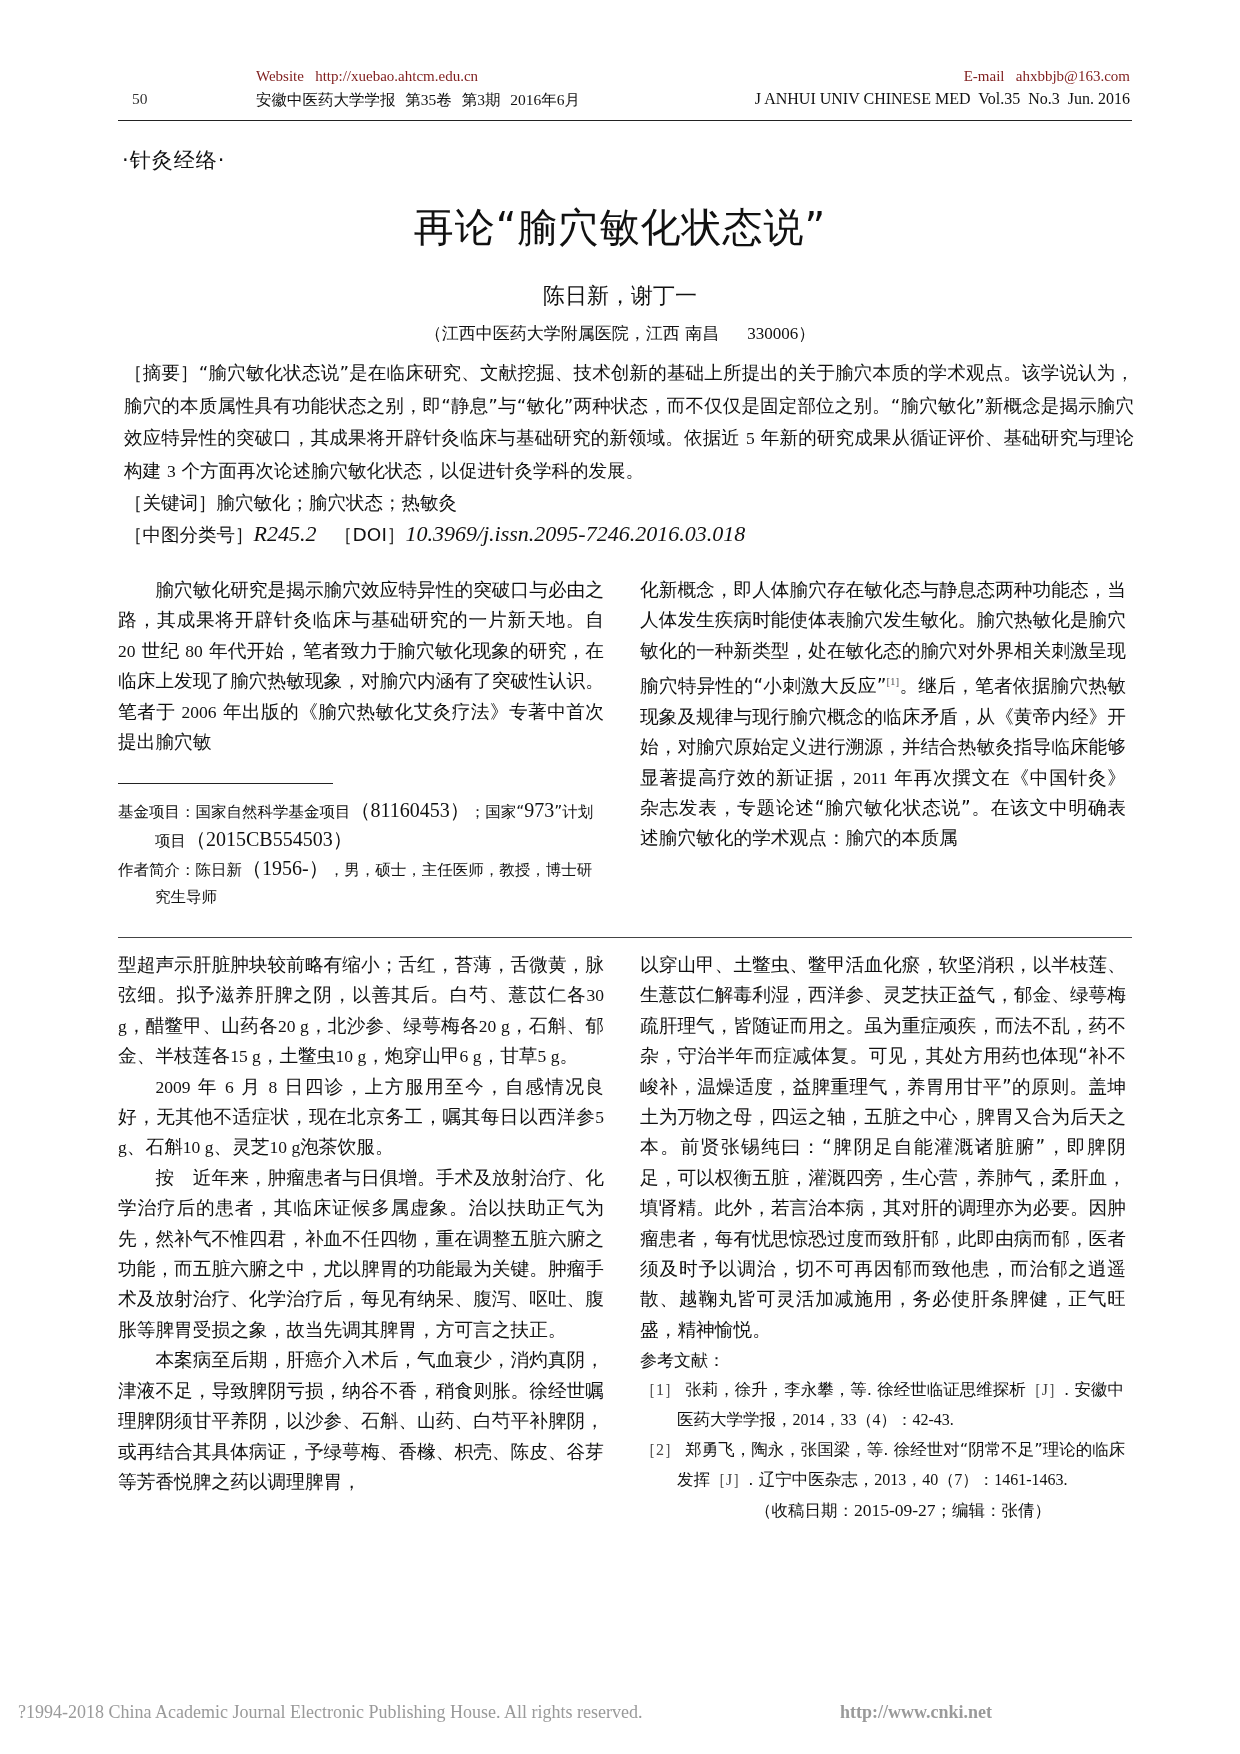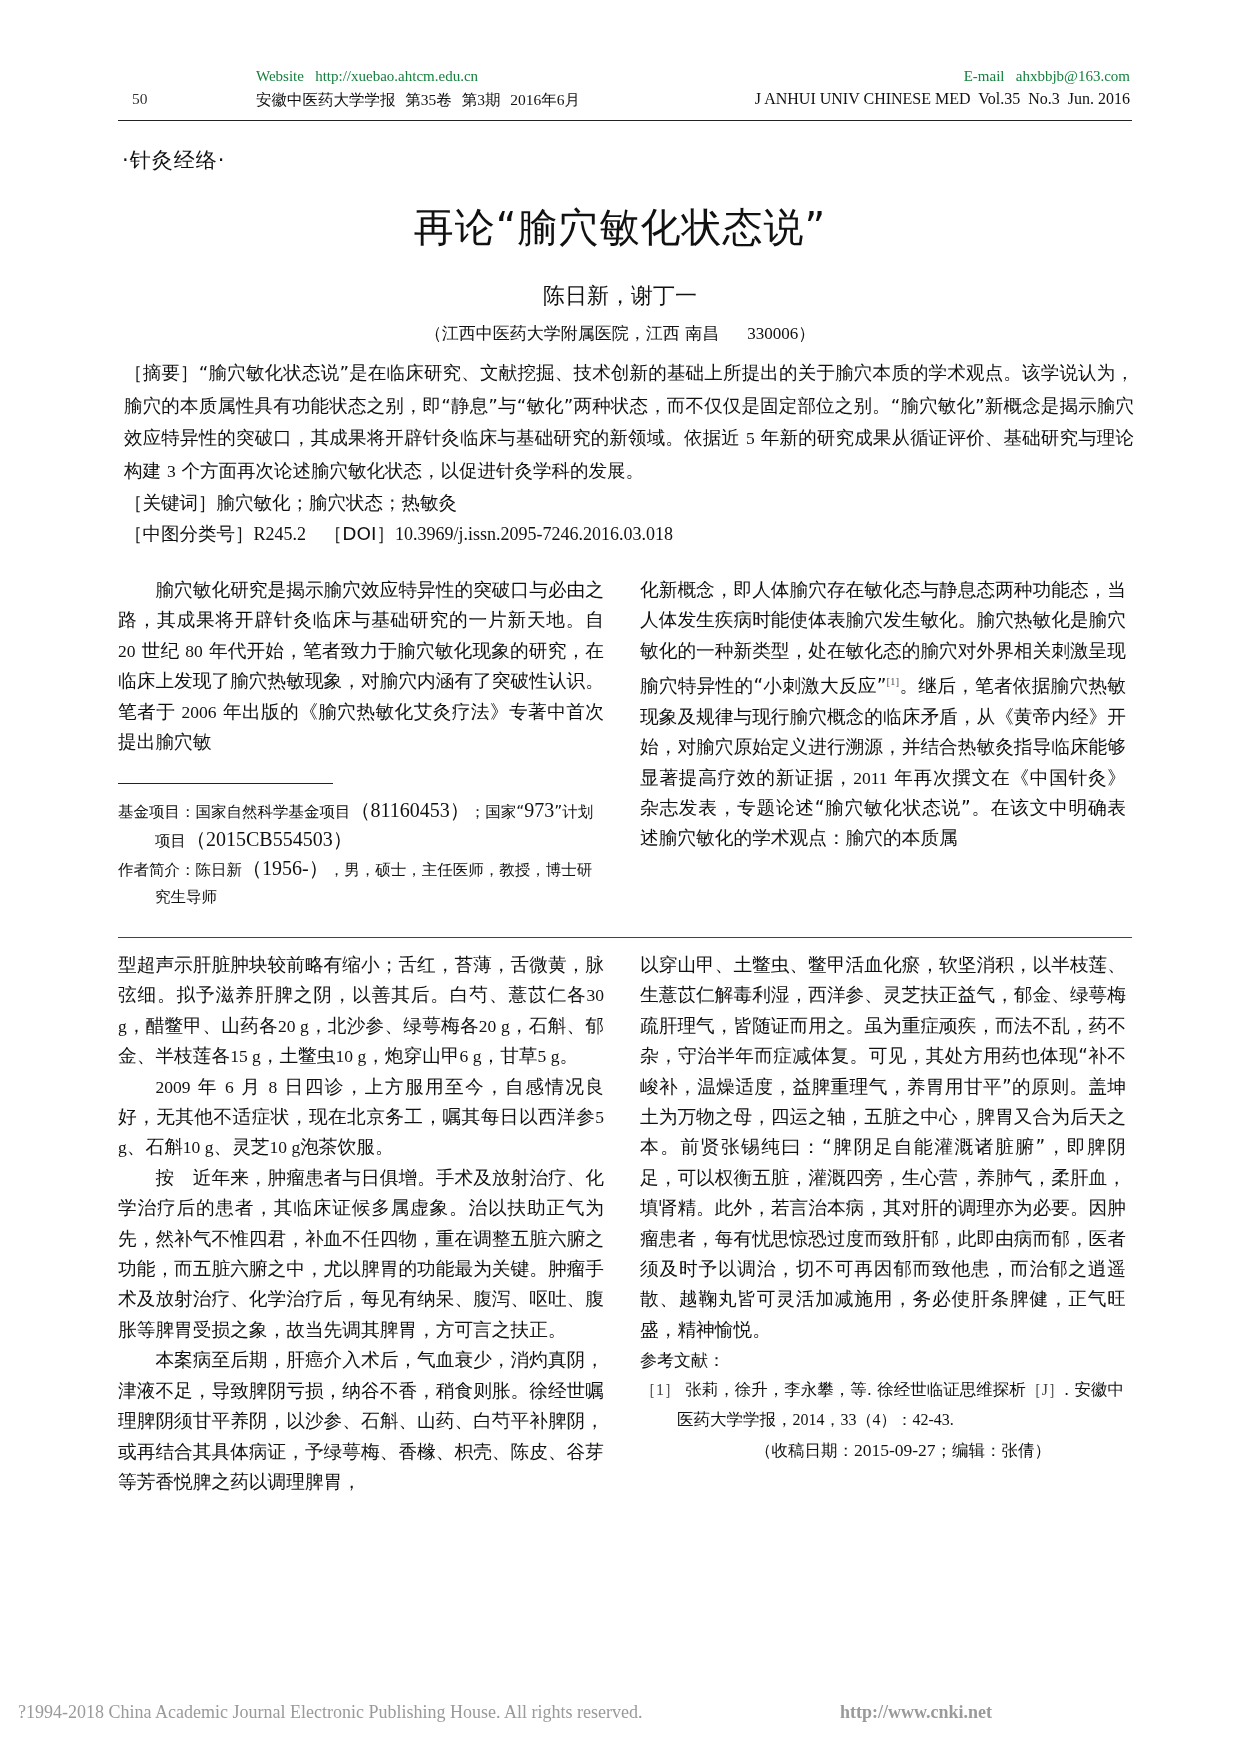--- a/index.html
+++ b/index.html
@@ -5,40 +5,40 @@
   html, body { margin: 0; padding: 0; background: #ffffff; }
   body {
     width: 1240px; height: 1754px; position: relative; overflow: hidden;
     font-family: "DejaVu Sans", "Liberation Sans", sans-serif;
     color: #111;
   }
   .serif { font-family: "Liberation Serif", "DejaVu Serif", serif; }
   .abs { position: absolute; }
 
   
-  .hdr-line1 { top: 68px; font-size: 15px; color: #15803d; white-space: nowrap; }
+  .hdr-line1 { top: 68px; font-size: 15px; color: #7f1d1d; white-space: nowrap; }
   .hdr-web { left: 256px; }
   .hdr-email { right: 110px; }
   .hdr-line2 { top: 90px; font-size: 15.5px; color: #111; white-space: nowrap; }
   .hdr-page { left: 132px; color: #333; }
   .hdr-journal { left: 256px; }
   .hdr-journal .num { font-family: "Liberation Serif", serif; }
   .hdr-en { right: 110px; font-family: "Liberation Serif", serif; font-size: 16px; }
   .hdr-rule { left: 118px; right: 108px; top: 120px; height: 0; border-top: 1.5px solid #222; }
 
   .column-tag { left: 122px; top: 146px; font-size: 21px; letter-spacing: 1px; }
   .title { left: 0; right: 0; top: 200px; text-align: center; font-size: 40px; letter-spacing: 1px; }
   .authors { left: 0; right: 0; top: 281px; text-align: center; font-size: 22px; }
   .affil { left: 0; right: 0; top: 322px; text-align: center; font-size: 17px; }
   .affil .zip { font-family: Liberation Serif, serif; margin-left: 28px; }
 
   .abstract { left: 124px; width: 1010px; top: 357px; font-size: 18.5px; line-height: 32.5px; text-align: justify; }
   .abstract .n { font-family: "Liberation Serif", serif; }
   .meta-line { font-size: 18.5px; line-height: 31px; white-space: nowrap; }
-  .meta-line .serif { font-size: 18px; }
+  .meta-line .serif { font-size: 22px; font-style: italic; }
 
   .col { width: 486px; font-size: 18.7px; line-height: 30.4px; text-align: justify; }
   .col p { margin: 0; }
   .indent { text-indent: 2em; }
   .n { font-family: "Liberation Serif", serif; font-size: 17.5px; }
   .col-left-top { left: 118px; top: 575px; }
   .col-right-top { left: 640px; top: 575px; }
 
   .fn-rule { left: 118px; top: 783px; width: 215px; border-top: 1.2px solid #222; }
   .footnotes { left: 118px; width: 488px; top: 797px; font-size: 15.5px; line-height: 27px; }
@@ -113,19 +113,20 @@
   <p><span>型超声示肝脏肿块较前略有缩小；舌红，苔薄，舌微黄，脉弦细。拟予滋养肝脾之阴，以善其后。白芍、薏苡仁各</span><span class="n">30 g</span><span>，醋鳖甲、山药各</span><span class="n">20 g</span><span>，北沙参、绿萼梅各</span><span class="n">20 g</span><span>，石斛、郁金、半枝莲各</span><span class="n">15 g</span><span>，土鳖虫</span><span class="n">10 g</span><span>，炮穿山甲</span><span class="n">6 g</span><span>，甘草</span><span class="n">5 g</span><span>。</span></p>
   <p class="indent"><span class="n">2009</span> <span>年</span> <span class="n">6</span> <span>月</span> <span class="n">8</span> <span>日四诊，上方服用至今，自感情况良好，无其他不适症状，现在北京务工，嘱其每日以西洋参</span><span class="n">5 g</span><span>、石斛</span><span class="n">10 g</span><span>、灵芝</span><span class="n">10 g</span><span>泡茶饮服。</span></p>
   <p class="indent">按　近年来，肿瘤患者与日俱增。手术及放射治疗、化学治疗后的患者，其临床证候多属虚象。治以扶助正气为先，然补气不惟四君，补血不任四物，重在调整五脏六腑之功能，而五脏六腑之中，尤以脾胃的功能最为关键。肿瘤手术及放射治疗、化学治疗后，每见有纳呆、腹泻、呕吐、腹胀等脾胃受损之象，故当先调其脾胃，方可言之扶正。</p>
   <p class="indent">本案病至后期，肝癌介入术后，气血衰少，消灼真阴，津液不足，导致脾阴亏损，纳谷不香，稍食则胀。徐经世嘱理脾阴须甘平养阴，以沙参、石斛、山药、白芍平补脾阴，或再结合其具体病证，予绿萼梅、香橼、枳壳、陈皮、谷芽等芳香悦脾之药以调理脾胃，</p>
 </div>
 
 <div class="abs col col-right-bot">
   <p>以穿山甲、土鳖虫、鳖甲活血化瘀，软坚消积，以半枝莲、生薏苡仁解毒利湿，西洋参、灵芝扶正益气，郁金、绿萼梅疏肝理气，皆随证而用之。虽为重症顽疾，而法不乱，药不杂，守治半年而症减体复。可见，其处方用药也体现“补不峻补，温燥适度，益脾重理气，养胃用甘平”的原则。盖坤土为万物之母，四运之轴，五脏之中心，脾胃又合为后天之本。前贤张锡纯曰：“脾阴足自能灌溉诸脏腑”，即脾阴足，可以权衡五脏，灌溉四旁，生心营，养肺气，柔肝血，填肾精。此外，若言治本病，其对肝的调理亦为必要。因肿瘤患者，每有忧思惊恐过度而致肝郁，此即由病而郁，医者须及时予以调治，切不可再因郁而致他患，而治郁之逍遥散、越鞠丸皆可灵活加减施用，务必使肝条脾健，正气旺盛，精神愉悦。</p>
   <div class="refs-title">参考文献：</div>
   <div class="ref-item"><span class="n" style="color:#444;">［1］</span>&nbsp;<span>张莉，徐升，李永攀，等. 徐经世临证思维探析</span><span class="n" style="color:#444;">［J］</span><span>. 安徽中医药大学学报，</span><span class="n">2014，33（4）：42-43.</span></div>
+  <div class="ref-item"><span class="n" style="color:#444;">［2］</span>&nbsp;<span>郑勇飞，陶永，张国梁，等. 徐经世对“阴常不足”理论的临床发挥</span><span class="n" style="color:#444;">［J］</span><span>. 辽宁中医杂志，</span><span class="n">2013，40（7）：1461-1463.</span></div>
   <div class="received"><span>（收稿日期：</span><span class="n">2015-09-27</span><span>；编辑：张倩）</span></div>
 </div>
 
 <div class="abs copyright">
   <span style="left:18px;">?1994-2018 China Academic Journal Electronic Publishing House. All rights reserved.</span>
   <span style="left:840px;font-weight:bold;">http://www.cnki.net</span>
 </div>
 
 </body></html>

